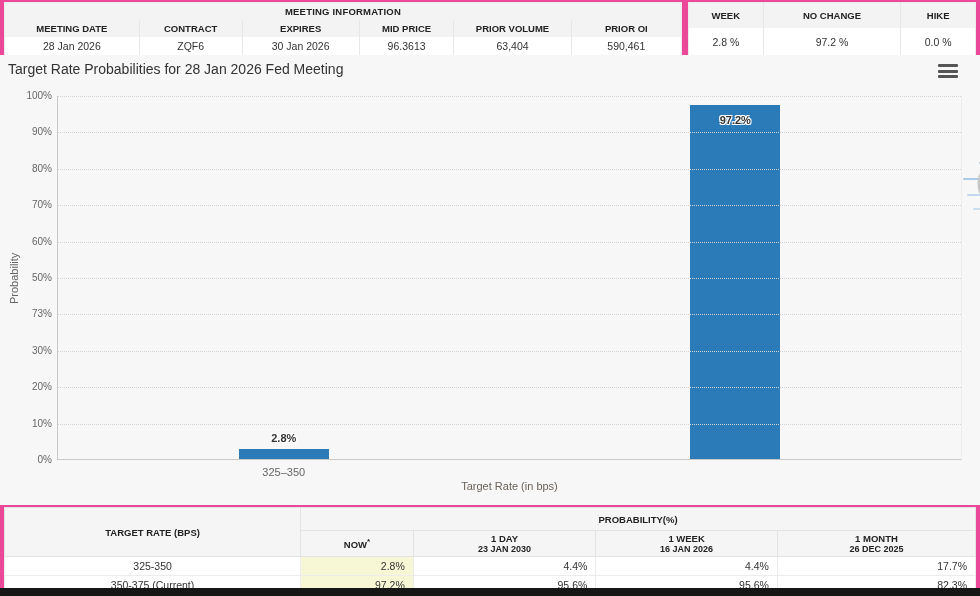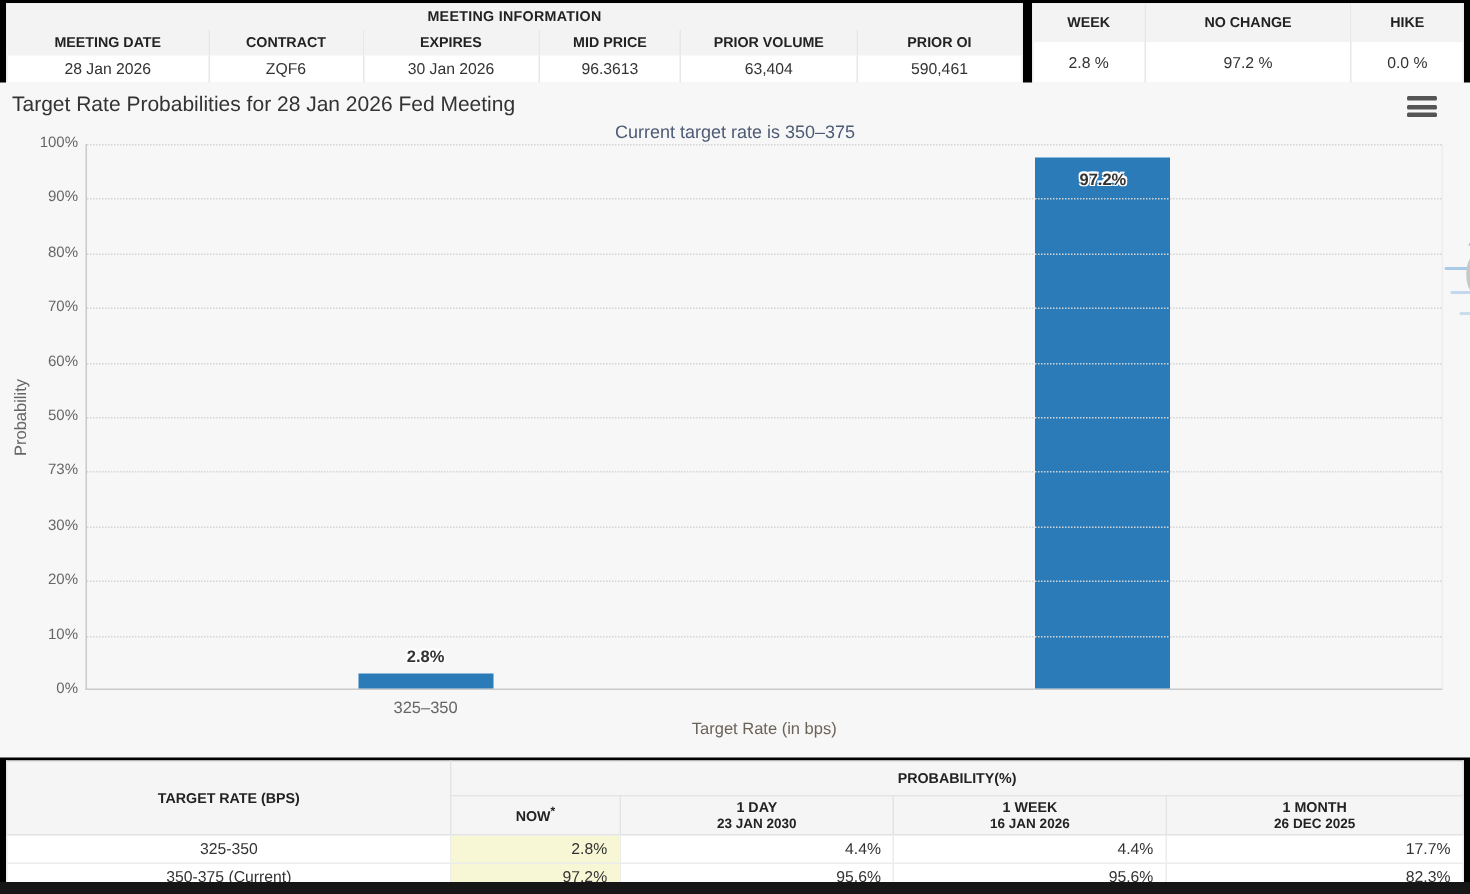--- a/index.html
+++ b/index.html
@@ -1,18 +1,18 @@
 <!DOCTYPE html>
 <html><head>
 <meta charset="utf-8">
 <style>
   * { margin:0; padding:0; box-sizing:border-box; }
   html,body { background:#fdfdfd; }
   body { font-family:"Liberation Sans", sans-serif; color:#333; }
-  .screen { position:relative; width:980px; height:596px; overflow:hidden; background:#000000; }
+  .screen { position:relative; width:980px; height:596px; overflow:hidden; background:#ec4899; }
 
   
   .top-tables { position:absolute; top:2px; left:4px; right:4px; display:flex; gap:6px; }
   table.info { border-collapse:collapse; table-layout:fixed; background:#fff; border:1px solid #ececec; }
   table.info th, table.info td { font-size:10px; padding:3px 8px; border-left:1px solid #e7e7e7; white-space:nowrap; overflow:hidden; }
   table.info th { background:#f3f3f3; font-weight:bold; color:#222; text-align:center; font-size:9.5px; }
   table.info th.tbl-title { border-left:none; letter-spacing:.2px; }
   table.info td { background:#fff; color:#333; font-size:10.5px; }
   table.info th:first-child, table.info td:first-child { border-left:none; }
   .meeting-table { width:678px; }
@@ -120,21 +120,20 @@
         <td class="r">2.8 %</td>
         <td class="r">97.2 %</td>
         <td class="r">0.0 %</td>
       </tr>
     </tbody>
       </table>
   </div>
 
   <div class="chart-panel">
     <div class="chart-title">Target Rate Probabilities for 28 Jan 2026 Fed Meeting</div>
-    <div class="chart-subtitle">Current target rate is 350–375</div>
     <div class="menu-btn" title="Chart context menu">
       <span></span>
         <span></span>
         <span></span>
     </div>
 
     <div class="y-title">Probability</div>
     <div></div>
 
     <div class="plot-area">

